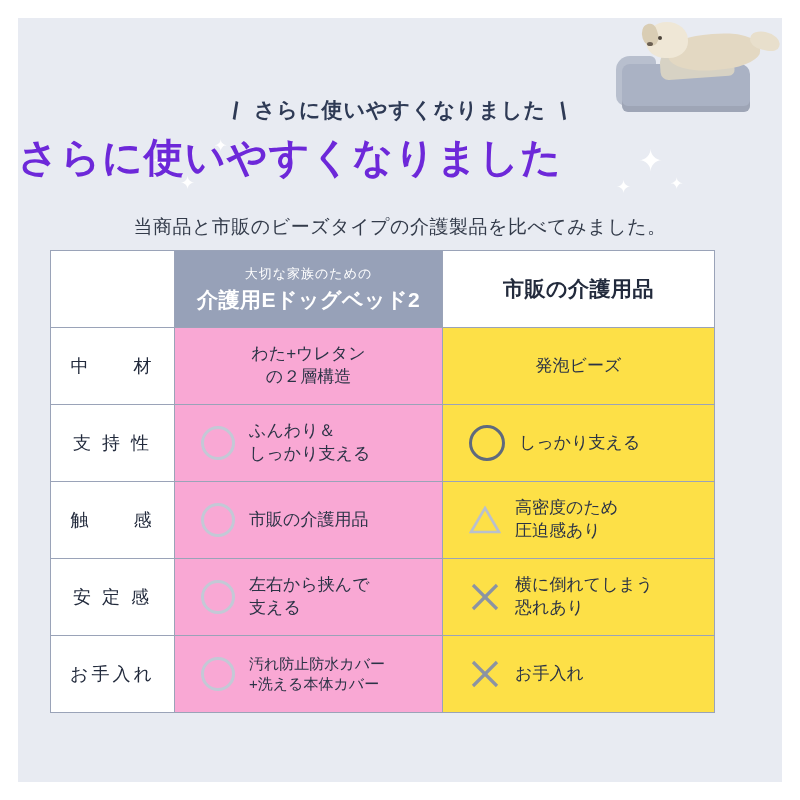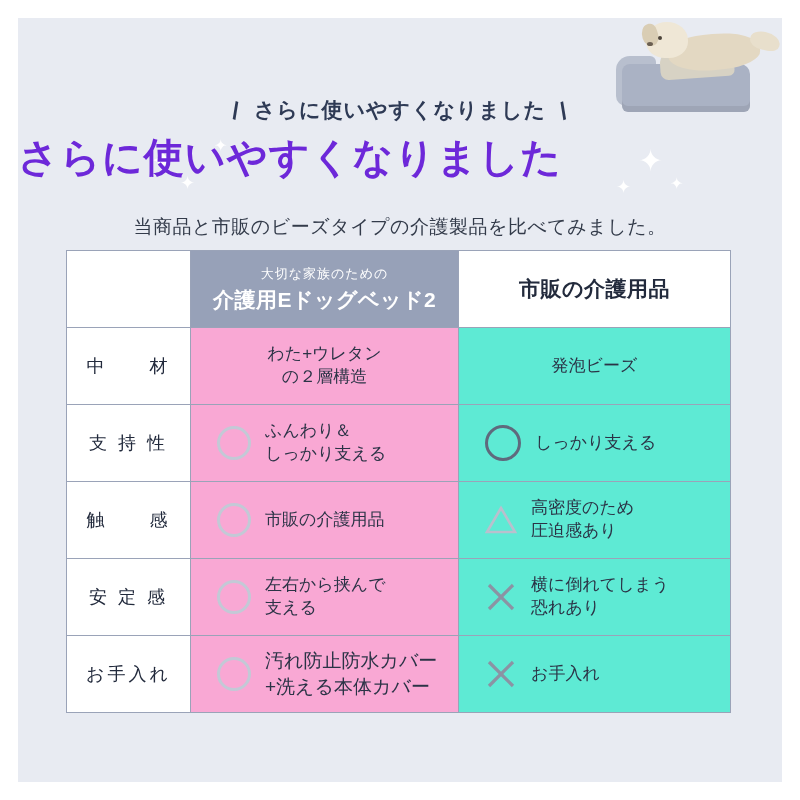--- a/index.html
+++ b/index.html
@@ -183,21 +183,21 @@
     right: 0;
     text-align: center;
     font-size: 19px;
     color: #333b4a;
     letter-spacing: 0.5px;
   }
 
   
   .table-wrap {
     position: absolute;
-    left: 48px;
+    left: 32px;
     top: 232px;
     width: 696px;
   }
   table.compare {
     width: 664px;
     border-collapse: collapse;
     background: #ffffff;
     table-layout: fixed;
   }
   table.compare td, table.compare th {
@@ -253,41 +253,41 @@
     background: #ffffff;
   }
   td.ours {
     background: #eef0f5;
     color: #2c3games;
   }
   td.ours {
     background: #f9a8d4;
   }
   td.other {
-    background: #5eead4;
+    background: #fde047;
   }
   .cell-inner {
     display: flex;
     align-items: center;
     justify-content: flex-start;
     padding-left: 26px;
     gap: 14px;
     min-height: 60px;
   }
   .cell-inner.center {
     justify-content: center;
     padding-left: 0;
   }
   .cell-text {
     font-size: 17px;
     line-height: 1.35;
     color: #2b3346;
   }
   .cell-text.center { text-align: center; }
-  .cell-text.small { font-size: 19px; }
+  .cell-text.small { font-size: 15px; }
 
   
   .mk {
     flex: 0 0 auto;
     display: inline-block;
   }
   .mk-circle-light {
     width: 28px;
     height: 28px;
     border: 3px solid #c3c9d6;

